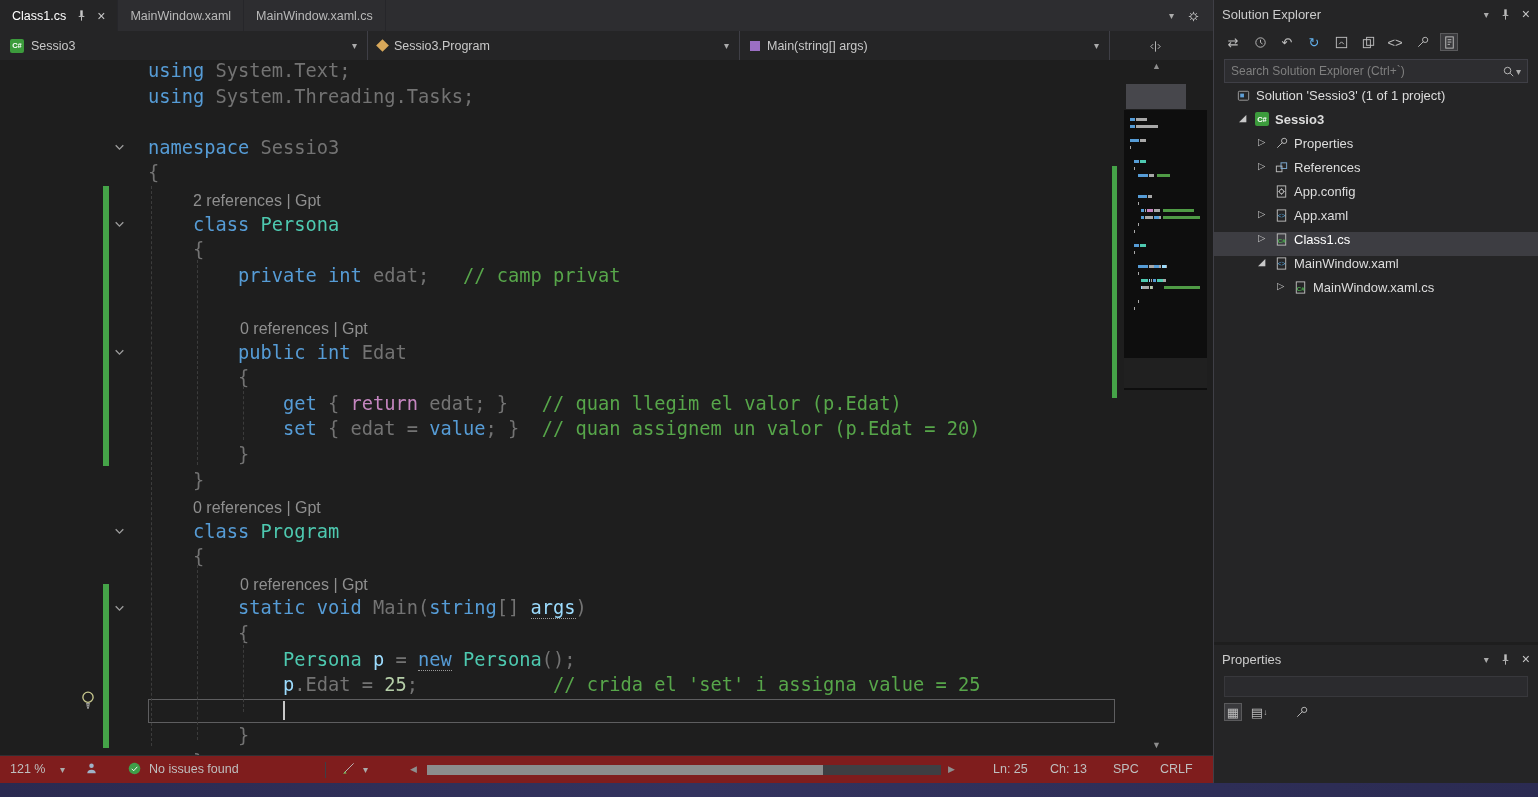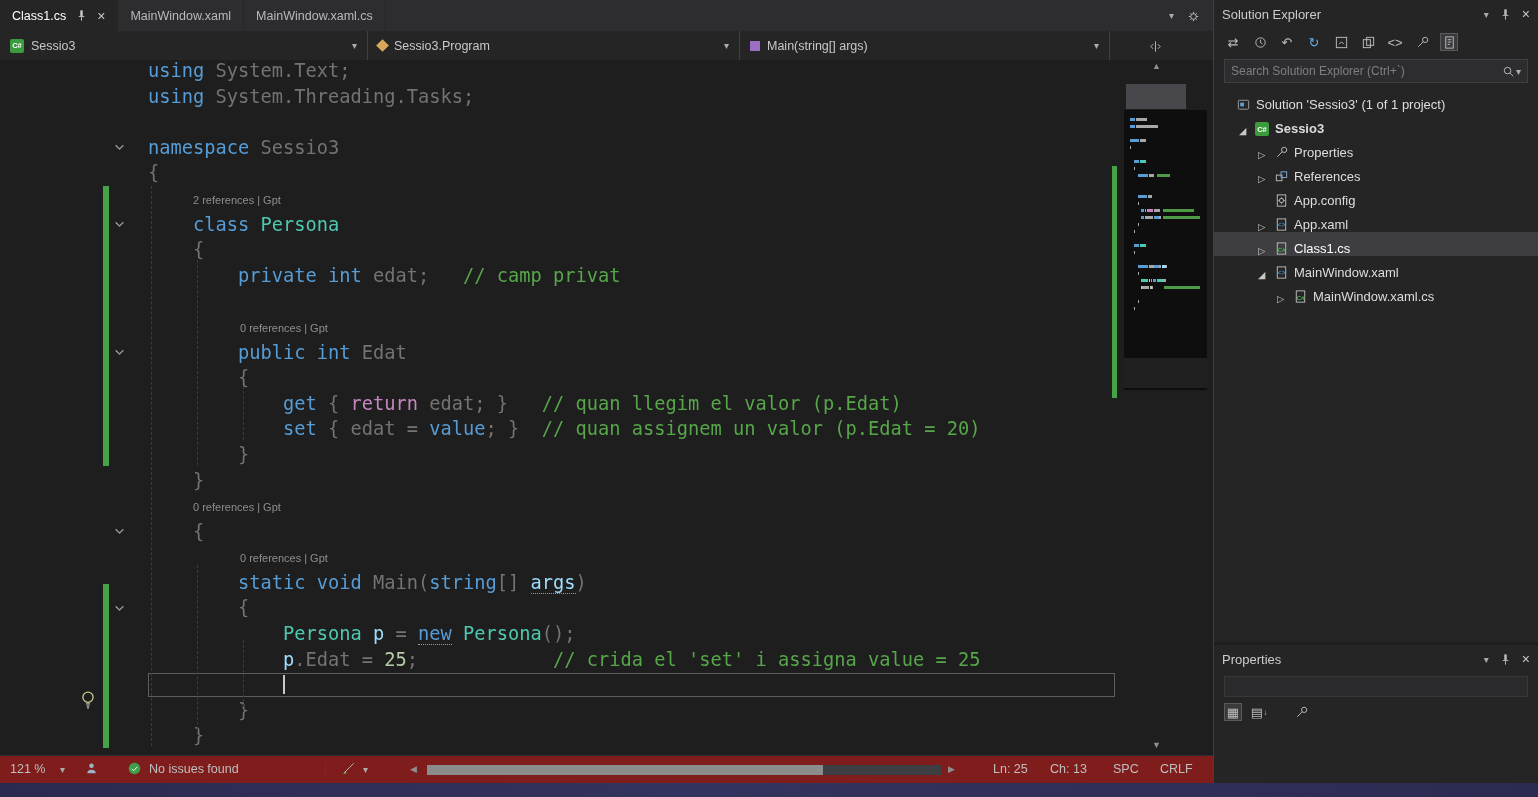--- a/index.html
+++ b/index.html
@@ -21,21 +21,21 @@
   .pbox{display:inline-flex;width:14px;height:14px;background:#3C9B3C;color:#FFF;font-size:7.5px;font-weight:bold;
         align-items:center;justify-content:center;border-radius:2px;flex:none}
   .diamond{display:inline-block;width:9px;height:9px;background:#D8A85A;transform:rotate(45deg);flex:none}
   .cube{display:inline-block;width:10px;height:10px;background:#9B6FC4;flex:none}
   .nav-rest{flex:1;display:flex;align-items:center;padding-left:38px}
   
   #editor{position:absolute;left:0;top:60px;width:1213px;height:695px;background:#1E1E1E;overflow:hidden}
   #code-lines{position:absolute;left:0;top:-2px;right:0}
   .code-line{white-space:pre;height:25.6px;line-height:25.6px;padding-left:148px;position:relative;
              font-family:"DejaVu Sans Mono",monospace;font-size:18.7px;color:#CFCFCF}
-  .code-line.lens{font-family:"Liberation Sans",sans-serif;font-size:11px;color:#8F8F8F;padding-top:2px;height:23.6px}
+  .code-line.lens{font-family:"Liberation Sans",sans-serif;font-size:16px;color:#8F8F8F;padding-top:2px;height:23.6px}
   .tk-kw{color:#569CD6}.tk-ctrl{color:#C586C0}.tk-typ{color:#4EC9B0}.tk-id{color:#737373}
   .tk-loc{color:#9CDCFE}.tk-num{color:#B5CEA8}.tk-com{color:#57A64A}
   .u{border-bottom:1px dotted #9B9B9B}
   .cur-box{position:absolute;left:148px;right:98px;top:1px;height:22px;border:1px solid #5E5E60}
   .caret{position:absolute;left:283px;top:3px;width:1.5px;height:19px;background:#C8C8C8}
   .guide{position:absolute;width:0;border-left:1px dashed #3C3C3C}
   .change-bar{position:absolute;left:103px;width:6px;background:#45A348}
   .fold{position:absolute;left:113px;width:14px;height:14px}
   #bulb{position:absolute;left:79px;top:630px}
   
@@ -54,21 +54,21 @@
   .sb-div{position:absolute;left:325px;top:6px;width:1px;height:16px;background:#3F3F46}
   
   #right-panel{position:absolute;left:1213px;top:0;width:325px;height:783px;background:#252526;border-left:1px solid #3F3F46;box-sizing:border-box;overflow:hidden}
   .panel-header{height:28px;display:flex;align-items:center;padding:0 8px;color:#CCCCCC;font-size:13px}
   .panel-header .hicons{margin-left:auto;display:flex;align-items:center;gap:9px}
   #se-toolbar{height:28px;display:flex;align-items:center;gap:9px;padding:0 10px;color:#BDBDBD}
   .tb{display:inline-flex;align-items:center;justify-content:center;width:18px;height:18px;font-size:13px;color:#BDBDBD}
   .tb.active-tb{border:1px solid #5A5A5C;background:#3A3A3D;box-sizing:border-box}
   #se-search{margin:3px 10px 5px 10px;height:22px;background:#2D2D30;border:1px solid #3F3F46;display:flex;align-items:center;padding:0 6px}
   #se-search .ph{color:#7F7F7F;font-size:12px;flex:1}
-  .tree-row{height:24px;display:flex;align-items:flex-end;font-size:13px;color:#DDDDDD;white-space:nowrap}
+  .tree-row{height:24px;display:flex;align-items:flex-start;font-size:13px;color:#DDDDDD;white-space:nowrap}
   .tree-row.selected{background:#3D3D42;color:#FFFFFF}
   .arr{width:16px;font-size:9.5px;color:#C8C8C8;flex:none}
   .ticon{width:20px;flex:none;display:inline-flex;align-items:center}
   .tico{width:15px;height:15px;display:inline-block;vertical-align:middle}
   .tico path,.tico rect,.tico circle{stroke-width:1}
   #props{position:absolute;left:0;top:642px;width:100%;height:141px;background:#252526;border-top:3px solid #1E1E1E}
   #props-combo{margin:3px 10px;height:19px;background:#2B2B2E;border:1px solid #38383C}
   #props-toolbar{display:flex;align-items:center;gap:8px;padding:3px 10px;color:#BDBDBD}
   .small-arrow{font-size:8px;color:#BDBDBD}
   
@@ -148,20 +148,21 @@
         <div class="code-line"><span class="tk-kw">        private int </span><span class="tk-id">edat;</span><span class="tk-com">   // camp privat</span></div>
         <div class="code-line"></div>
         <div class="code-line lens" style="padding-left: 240px;">0 references | Gpt</div>
         <div class="code-line"><span class="tk-kw">        public int </span><span class="tk-id">Edat</span></div>
         <div class="code-line"><span class="tk-id">        {</span></div>
         <div class="code-line"><span class="tk-kw">            get </span><span class="tk-id">{ </span><span class="tk-ctrl">return </span><span class="tk-id">edat; }</span><span class="tk-com">   // quan llegim el valor (p.Edat)</span></div>
         <div class="code-line"><span class="tk-kw">            set </span><span class="tk-id">{ edat = </span><span class="tk-kw">value</span><span class="tk-id">; }</span><span class="tk-com">  // quan assignem un valor (p.Edat = 20)</span></div>
         <div class="code-line"><span class="tk-id">        }</span></div>
         <div class="code-line"><span class="tk-id">    }</span></div>
         <div class="code-line lens" style="padding-left: 193px;">0 references | Gpt</div>
+        <div class="code-line"><span class="tk-kw">    class </span><span class="tk-typ">Program</span></div>
         <div class="code-line"><span class="tk-id">    {</span></div>
         <div class="code-line lens" style="padding-left: 240px;">0 references | Gpt</div>
         <div class="code-line"><span class="tk-kw">        static void </span><span class="tk-id">Main(</span><span class="tk-kw">string</span><span class="tk-id">[] </span><span class="tk-loc u">args</span><span class="tk-id">)</span></div>
         <div class="code-line"><span class="tk-id">        {</span></div>
         <div class="code-line"><span class="tk-typ">            Persona</span><span class="tk-loc"> p</span><span class="tk-id"> = </span><span class="tk-kw u">new</span><span class="tk-typ"> Persona</span><span class="tk-id">();</span></div>
         <div class="code-line"><span class="tk-loc">            p</span><span class="tk-id">.Edat = </span><span class="tk-num">25</span><span class="tk-id">;</span><span class="tk-com">            // crida el 'set' i assigna value = 25</span></div>
         <div class="code-line"><div class="cur-box"></div><div class="caret"></div></div>
         <div class="code-line"><span class="tk-id">        }</span></div>
         <div class="code-line"><span class="tk-id">    }</span></div>
       </div>

